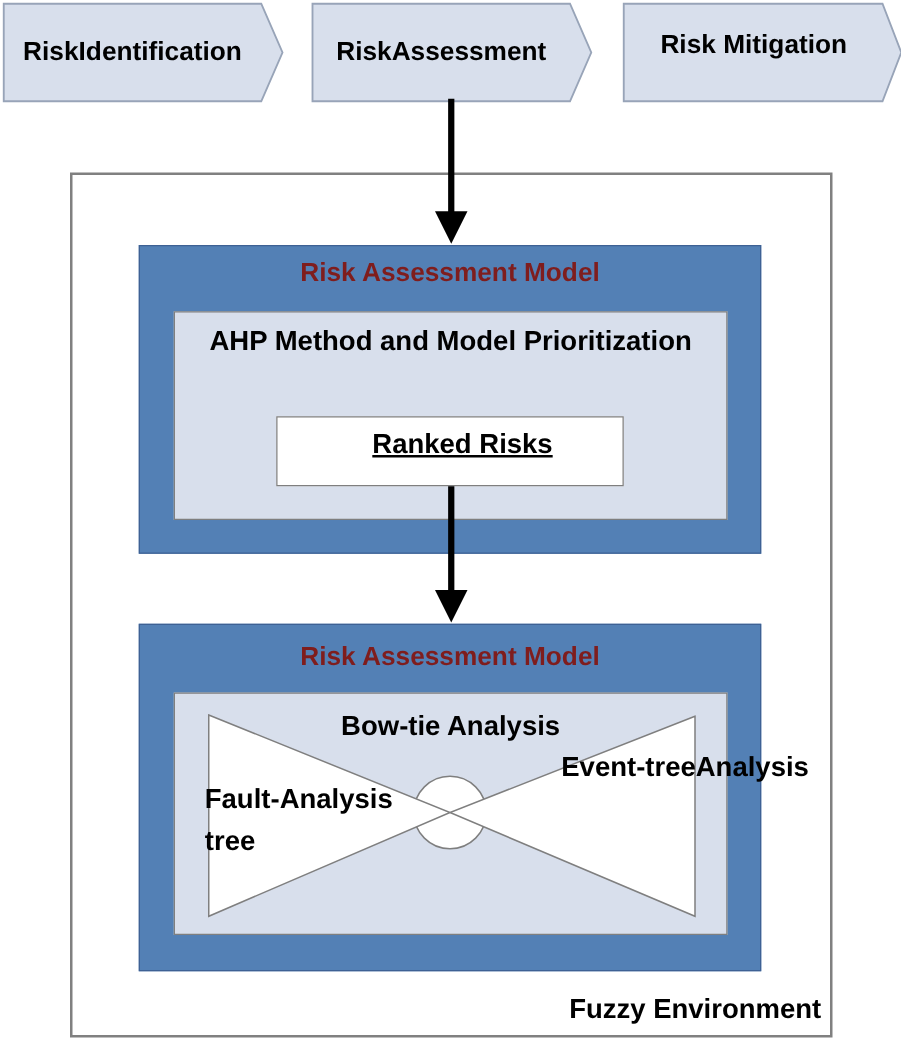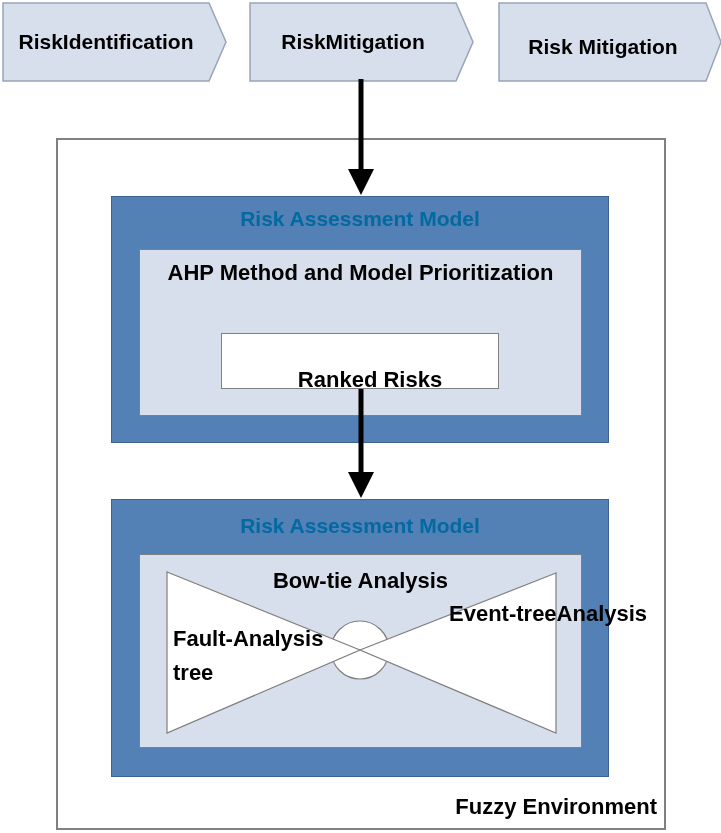--- a/index.html
+++ b/index.html
@@ -19,25 +19,25 @@
   .light-box1{left:139px;top:249px;width:443px;height:167px;}
   .light-box2{left:139px;top:554px;width:443px;height:194px;}
   .white-box{left:221px;top:333px;width:278px;height:56px;background:#fff;border:1px solid var(--box-border,#7f7f7f);}
   svg.overlay{position:absolute;left:0;top:0;z-index:2;pointer-events:none;}
   .label{
     position:absolute;z-index:3;display:flex;align-items:center;justify-content:center;
     text-align:center;font-weight:bold;line-height:30px;
   }
   .label.col{}
   .chevron-label{font-size:21px;line-height:32px;}
-  .title-label{font-size:21px;color:#0369a1;}
+  .title-label{font-size:21px;color:#7f1d1d;}
   .method-label{font-size:22px;}
   .output-label{font-size:22px;}
   .fault-label{left:173px;top:622px;width:132px;font-size:22px;line-height:34px;
-    justify-content:space-between;align-items:flex-start;text-align:left;}
+    justify-content:center;align-items:flex-start;text-align:left;}
   .event-label{left:449px;top:598px;width:101px;font-size:22px;line-height:32px;
     justify-content:space-between;align-items:flex-end;text-align:right;}
   .fuzzy-label{left:400px;top:792px;width:257px;font-size:22px;justify-content:flex-end;text-align:right;}
 </style>
 </head>
 <body>
 
 <div class="canvas">
 
   <div class="box container-frame"></div>
@@ -63,29 +63,29 @@
     <polygon points="167,572 360,650 167,733" fill="#fff" stroke="var(--box-border,#7f7f7f)" stroke-width="1.2"></polygon>
     <polygon points="556,573 360,650 556,733" fill="#fff" stroke="var(--box-border,#7f7f7f)" stroke-width="1.2"></polygon>
   </svg>
 
   <div class="label col chevron-label" style="left:3px;top:3px;width:206px;height:78px;">
     <span>Risk</span>
     <span>Identification</span>
   </div>
   <div class="label col chevron-label" style="left:250px;top:3px;width:206px;height:78px;">
     <span>Risk</span>
-    <span>Mitigation</span>
+    <span>Assessment</span>
   </div>
-  <div class="label chevron-label" style="left:499px;top:14px;width:208px;height:66px;">
+  <div class="label chevron-label" style="left:499px;top:3px;width:208px;height:66px;">
     <span>Risk Mitigation</span>
   </div>
 
   <div class="label title-label" style="left:111px;top:204px;width:498px;height:30px;">Risk Assessment Model</div>
   <div class="label method-label" style="left:139px;top:258px;width:443px;height:30px;">AHP Method and Model Prioritization</div>
-  <div class="label output-label" style="left:221px;top:352px;width:298px;height:56px;">Ranked Risks</div>
+  <div class="label output-label" style="left:221px;top:327px;width:298px;height:56px;text-decoration:underline;">Ranked Risks</div>
 
   <div class="label title-label" style="left:111px;top:511px;width:498px;height:30px;">Risk Assessment Model</div>
   <div class="label method-label" style="left:139px;top:566px;width:443px;height:30px;">Bow-tie Analysis</div>
 
   <div class="label col fault-label">
     <span>Fault-tree</span>
     <span>Analysis</span>
   </div>
   <div class="label col event-label">
     <span>Event-</span>

